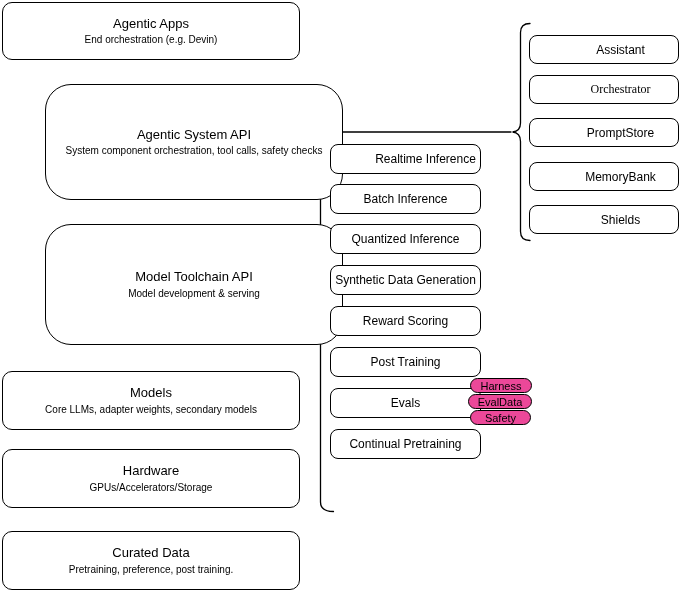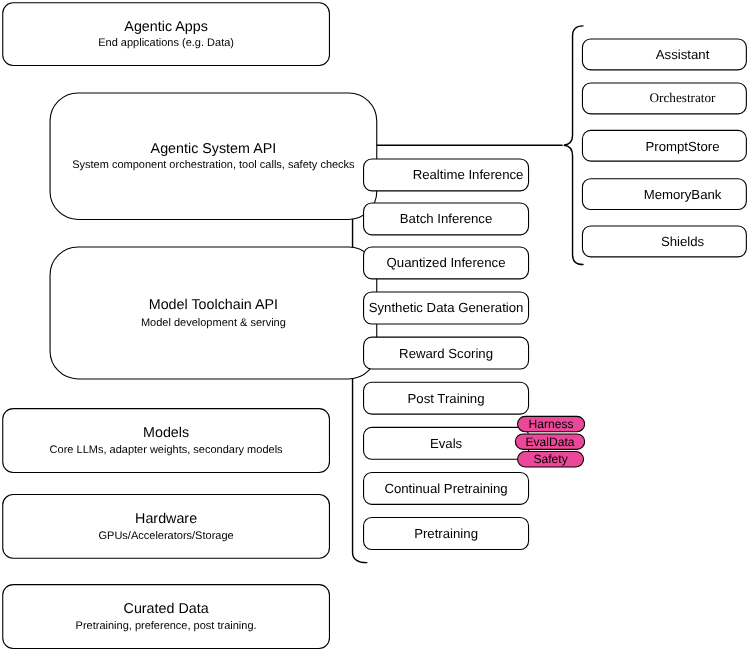--- a/index.html
+++ b/index.html
@@ -36,21 +36,21 @@
 
     <path d="M 302 132 L 511 132" fill="none" stroke="#000000" stroke-width="1.3" stroke-linecap="round"></path>
 
     <path d="M 530 23.5 C 524 23.5 520.5 26.5 520.5 32.5 L 520.5 123 C 520.5 128 518.5 131.5 512.5 132 C 518.5 132.5 520.5 136.5 520.5 141.5 L 520.5 231.5 C 520.5 237.5 524 240.5 530 240.5" fill="none" stroke="#000000" stroke-width="1.3" stroke-linecap="round"></path>
 
     <path d="M 333.5 143 C 325.5 143.5 320.5 146.5 320.5 154 L 320.5 317.5 C 320.5 322.5 318.5 326.5 313 327 C 318.5 327.5 320.5 331.5 320.5 336.5 L 320.5 502 C 320.5 508.5 325.5 511.5 333.5 511.5" fill="none" stroke="#000000" stroke-width="1.3" stroke-linecap="round"></path>
   </svg>
 
   <div class="node lbox r10" style="top:2px; height:58px;">
     <div class="title">Agentic Apps</div>
-    <div class="sub">End applications (e.g. Data)</div>
+    <div class="sub">End orchestration (e.g. Devin)</div>
   </div>
 
   <div class="node lbox r26" style="top:84px; height:116px;">
     <div class="title">Agentic System API</div>
     <div class="sub">System component orchestration, tool calls, safety checks</div>
   </div>
 
   <div class="node lbox r26" style="top:224px; height:121px;">
     <div class="title">Model Toolchain API</div>
     <div class="sub">Model development &amp; serving</div>
@@ -88,23 +88,20 @@
   </div>
   <div class="node mbox" style="top:347px;">
     <span>Post Training</span>
   </div>
   <div class="node mbox" style="top:388px;">
     <span>Evals</span>
   </div>
   <div class="node mbox" style="top:429px;">
     <span>Continual Pretraining</span>
   </div>
-  <div class="node mbox" style="top:470px;">
-    <span>Pretraining</span>
-  </div>
 
   <div class="pill" style="left:470px; top:378px; width:62px;">
     <span>Harness</span>
   </div>
   <div class="pill" style="left:468px; top:394px; width:64px;">
     <span>EvalData</span>
   </div>
   <div class="pill" style="left:470px; top:410px; width:61px;">
     <span>Safety</span>
   </div>

